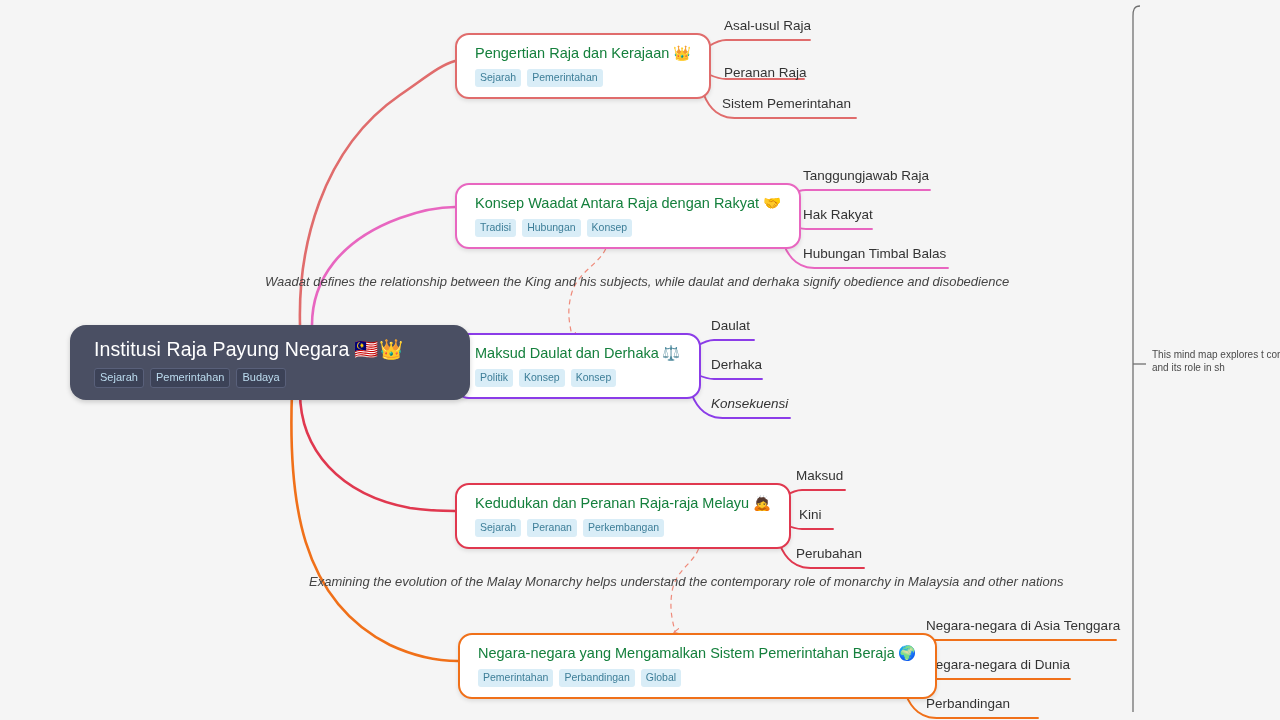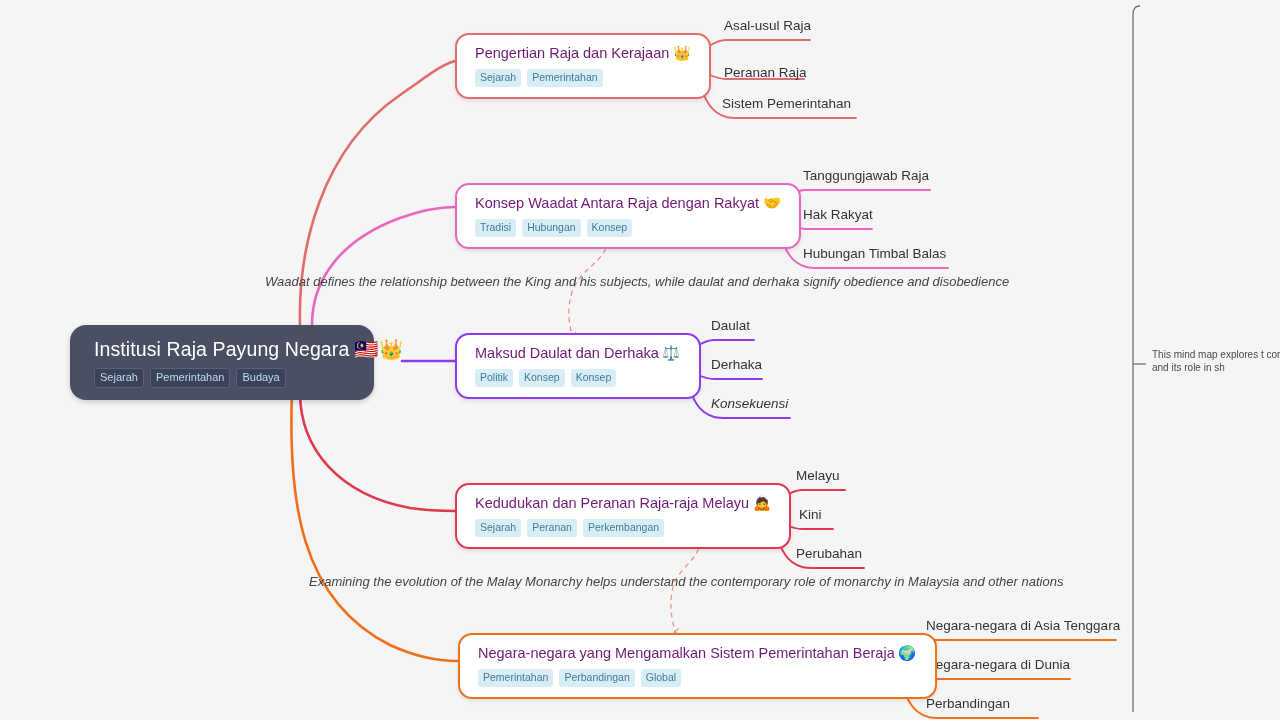--- a/index.html
+++ b/index.html
@@ -18,21 +18,21 @@
   #wires {
     position: absolute; left: 0; top: 0;
     width: 1280px; height: 720px;
     pointer-events: none;
   }
 
   
   .root-node {
     position: absolute;
     left: 70px; top: 325px;
-    width: 304px;
+    width: 400px;
     background: #4a4f63;
     border-radius: 16px;
     padding: 12px 20px 12px 24px;
     box-shadow: 0 2px 5px rgba(0,0,0,0.18);
     z-index: 5;
   }
   .root-title {
     color: #ffffff;
     font-size: 19.5px;
     line-height: 24px;
@@ -55,21 +55,21 @@
   .node {
     position: absolute;
     background: #ffffff;
     border: 2px solid #ccc;
     border-radius: 14px;
     padding: 9px 18px 10px 18px;
     box-shadow: 0 2px 4px rgba(0,0,0,0.10);
     z-index: 4;
   }
   .node-title {
-    color: #701a75;
+    color: #15803d;
     font-size: 14.5px;
     line-height: 19px;
     white-space: nowrap;
   }
   .node-tags { margin-top: 6px; display: flex; gap: 6px; }
   .node-tag {
     background: #d9edf7;
     color: #3d7e98;
     font-size: 10.5px;
     line-height: 13px;
@@ -221,21 +221,21 @@
   <div class="leaf" style="left:711px; top:395px;font-style:italic;">Konsekuensi</div>
 
   <div class="node" style="left:455px; top:483px; border-color:#e0384f;">
     <div class="node-title">Kedudukan dan Peranan Raja-raja Melayu 🙇</div>
     <div class="node-tags">
       <span class="node-tag">Sejarah</span>
       <span class="node-tag">Peranan</span>
       <span class="node-tag">Perkembangan</span>
     </div>
   </div>
-  <div class="leaf" style="left:796px; top:467px;">Melayu</div>
+  <div class="leaf" style="left:796px; top:467px;">Maksud</div>
   <div class="leaf" style="left:799px; top:506px;">Kini</div>
   <div class="leaf" style="left:796px; top:545px;">Perubahan</div>
 
   <div class="node" style="left:458px; top:633px; border-color:#f07019;">
     <div class="node-title">Negara-negara yang Mengamalkan Sistem Pemerintahan Beraja 🌍</div>
     <div class="node-tags">
       <span class="node-tag">Pemerintahan</span>
       <span class="node-tag">Perbandingan</span>
       <span class="node-tag">Global</span>
     </div>

